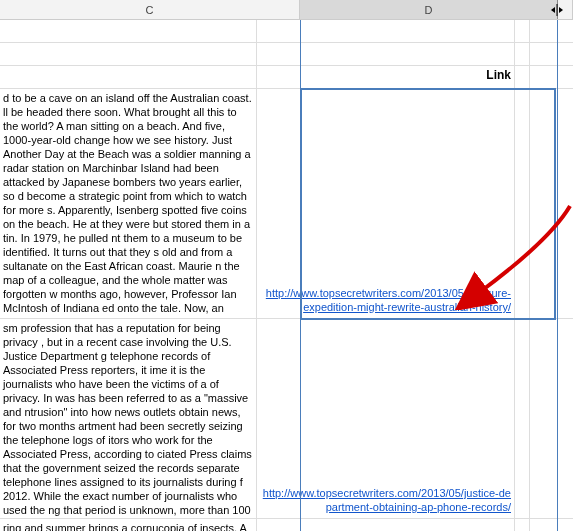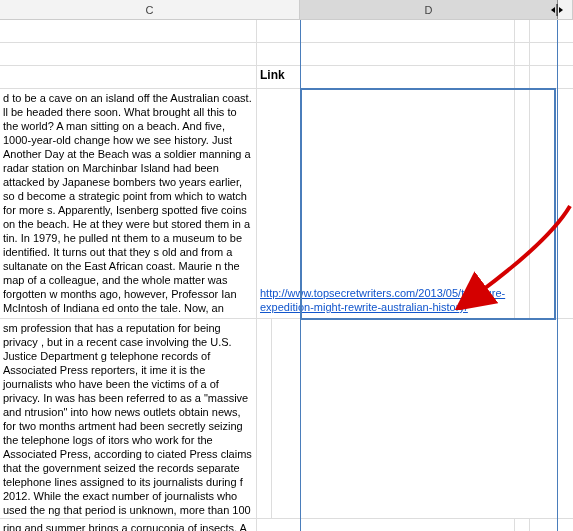--- a/index.html
+++ b/index.html
@@ -53,21 +53,21 @@
     display: flex;
     border-bottom: 1px solid #ddd;
   }
   .cell {
     border-right: 1px solid #ddd;
     padding: 2px 3px;
     overflow: hidden;
     position: relative;
   }
   .cell.col-c { width: 257px; }
-  .cell.col-d { width: 258px; }
+  .cell.col-d { width: 258px; text-align: right; }
   .cell.col-e { width: 15px; }
   .row.r1 { height: 23px; }
   .row.r2 { height: 23px; }
   .row.r3 { height: 23px; }
   .row.r4 { height: 230px; }
   .row.r5 { height: 200px; }
   .row.r6 { height: 60px; }
   .header-label {
     font-weight: bold;
     font-size: 12px;
@@ -167,20 +167,25 @@
       <div class="cell col-d">
         <div class="link-wrap">
           <a class="sheet-link" href="#">http://www.topsecretwriters.com/2013/05/treasure-expedition-might-rewrite-australian-history/</a>
         </div>
       </div>
       <div class="cell col-e"></div>
     </div>
 
     <div class="row r5">
       <div class="cell col-c body-text">sm profession that has a reputation for being privacy , but in a recent case involving the U.S. Justice Department g telephone records of Associated Press reporters, it ime it is the journalists who have been the victims of a of privacy. In was has been referred to as a "massive and ntrusion" into how news outlets obtain news, for two months artment had been secretly seizing the telephone logs of itors who work for the Associated Press, according to ciated Press claims that the government seized the records separate telephone lines assigned to its journalists during f 2012. While the exact number of journalists who used the ng that period is unknown, more than 100 reporters work in at were targeted, all focusing on diverse stories, many of ted to the government. (1) The seizure of the call logs has d criticism and anger, derived predominantly from the fact ful Read more...</div>
+      <div class="cell col-d">
+        <div class="link-wrap">
+          <a class="sheet-link" href="#">http://www.topsecretwriters.com/2013/05/justice-department-obtaining-ap-phone-records/</a>
+        </div>
+      </div>
       <div class="cell col-e"></div>
     </div>
 
     <div class="row r6">
       <div class="cell col-c body-text">ring and summer brings a cornucopia of insects. A few of e to feed on humans. Perhaps the most feared is the tick</div>
       <div class="cell col-d"></div>
       <div class="cell col-e"></div>
     </div>
 
   </div>

